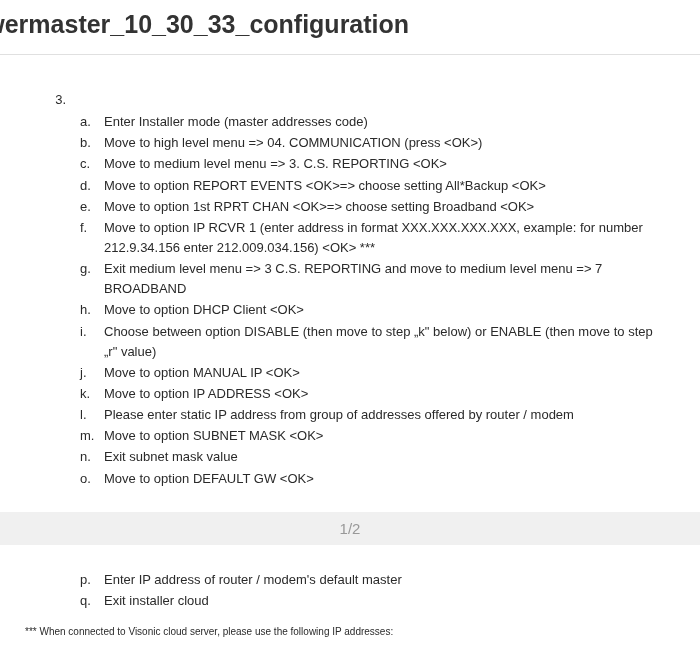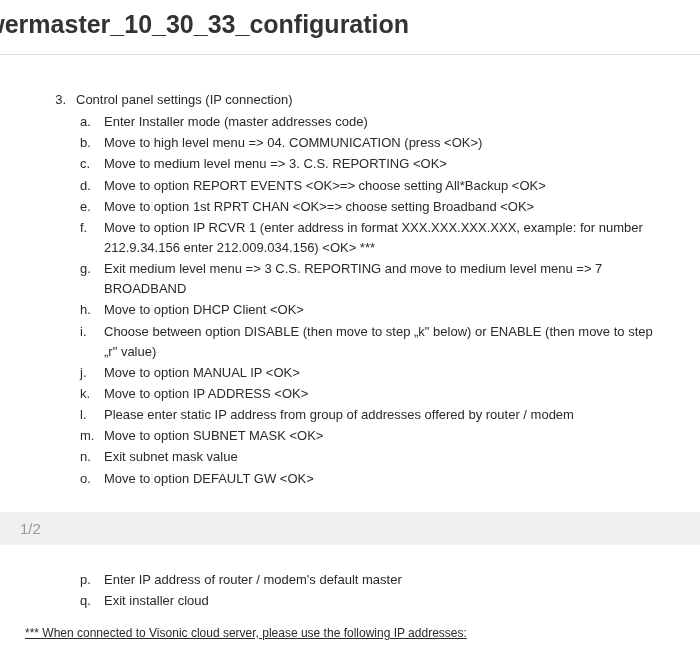--- a/index.html
+++ b/index.html
@@ -56,48 +56,46 @@
       min-width: 24px;
       text-align: left;
       padding-right: 4px;
     }
     .sub-text {
       flex: 1;
     }
     .page-number-bar {
       background: #f0f0f0;
       padding: 8px 20px;
-      text-align: left;
+      text-align: center;
       color: #999999;
       font-size: 15px;
       margin-top: 12px;
     }
     .continuation {
       background: #ffffff;
       padding: 25px 35px 10px 50px;
     }
     .note-line {
-      font-size: 12px;
+      font-size: 10px;
       color: #2a2a2a;
       margin: 15px 0 15px -25px;
-      text-decoration: underline;
     }
   </style>
 </head>
 <body>
 
 <div class="header">
   <div class="title">owermaster_10_30_33_configuration</div>
 </div>
 
 <div class="content-page">
   <div class="list-container">
     <div class="main-item">
       <span class="main-bullet">3.</span>
-      <span>Control panel settings (IP connection)</span>
     </div>
     <div class="sub-list" id="sub-list-1">
         <div class="sub-item">
           <span class="sub-bullet">a.</span>
           <span class="sub-text">Enter Installer mode (master addresses code)</span>
         </div>
         <div class="sub-item">
           <span class="sub-bullet">b.</span>
           <span class="sub-text">Move to high level menu =&gt; 04. COMMUNICATION (press &lt;OK&gt;)</span>
         </div>

